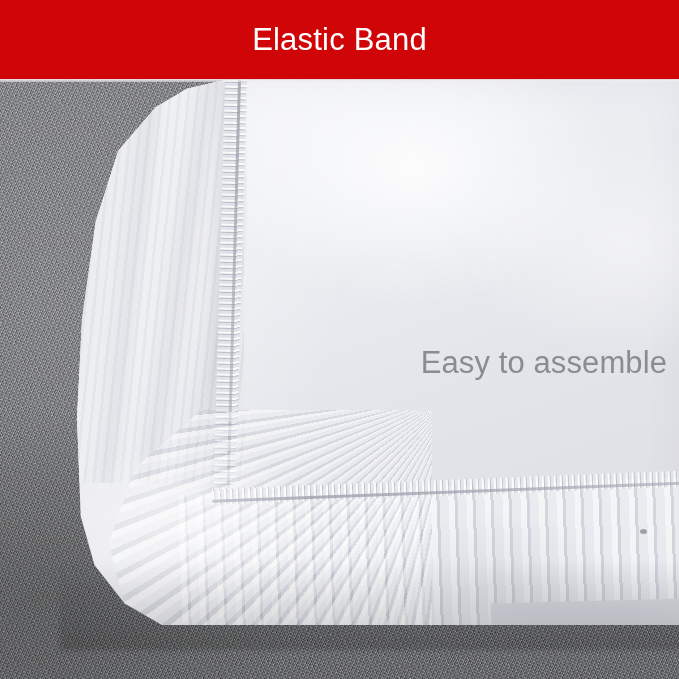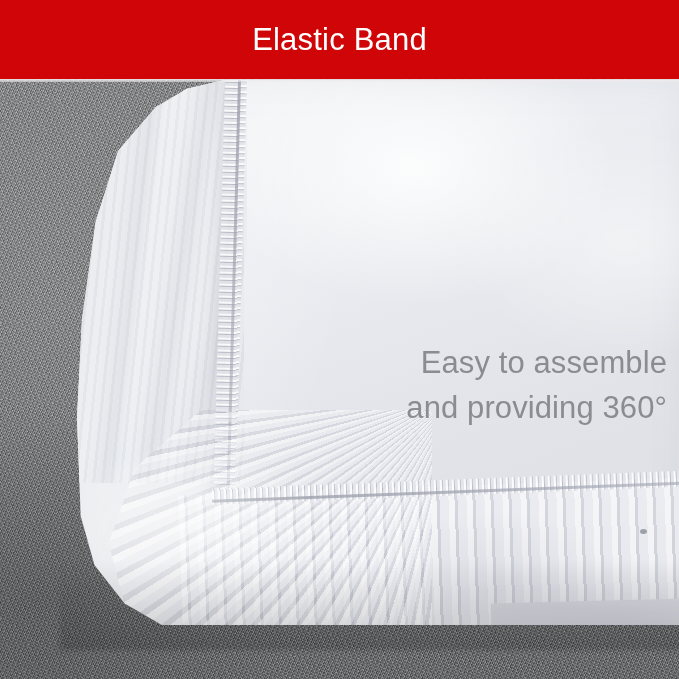--- a/index.html
+++ b/index.html
@@ -293,16 +293,15 @@
 
   <div class="cover-bottom-shadow"></div>
 
   <div class="banner">
     <div class="banner-title">Elastic Band</div>
   </div>
   <div class="banner-edge"></div>
 
   <div class="caption">
     <span class="caption-line">Easy to assemble</span>
-    <span class="caption-line">and providing 360°</span>
   </div>
 
 </div>
 
 </body></html>

